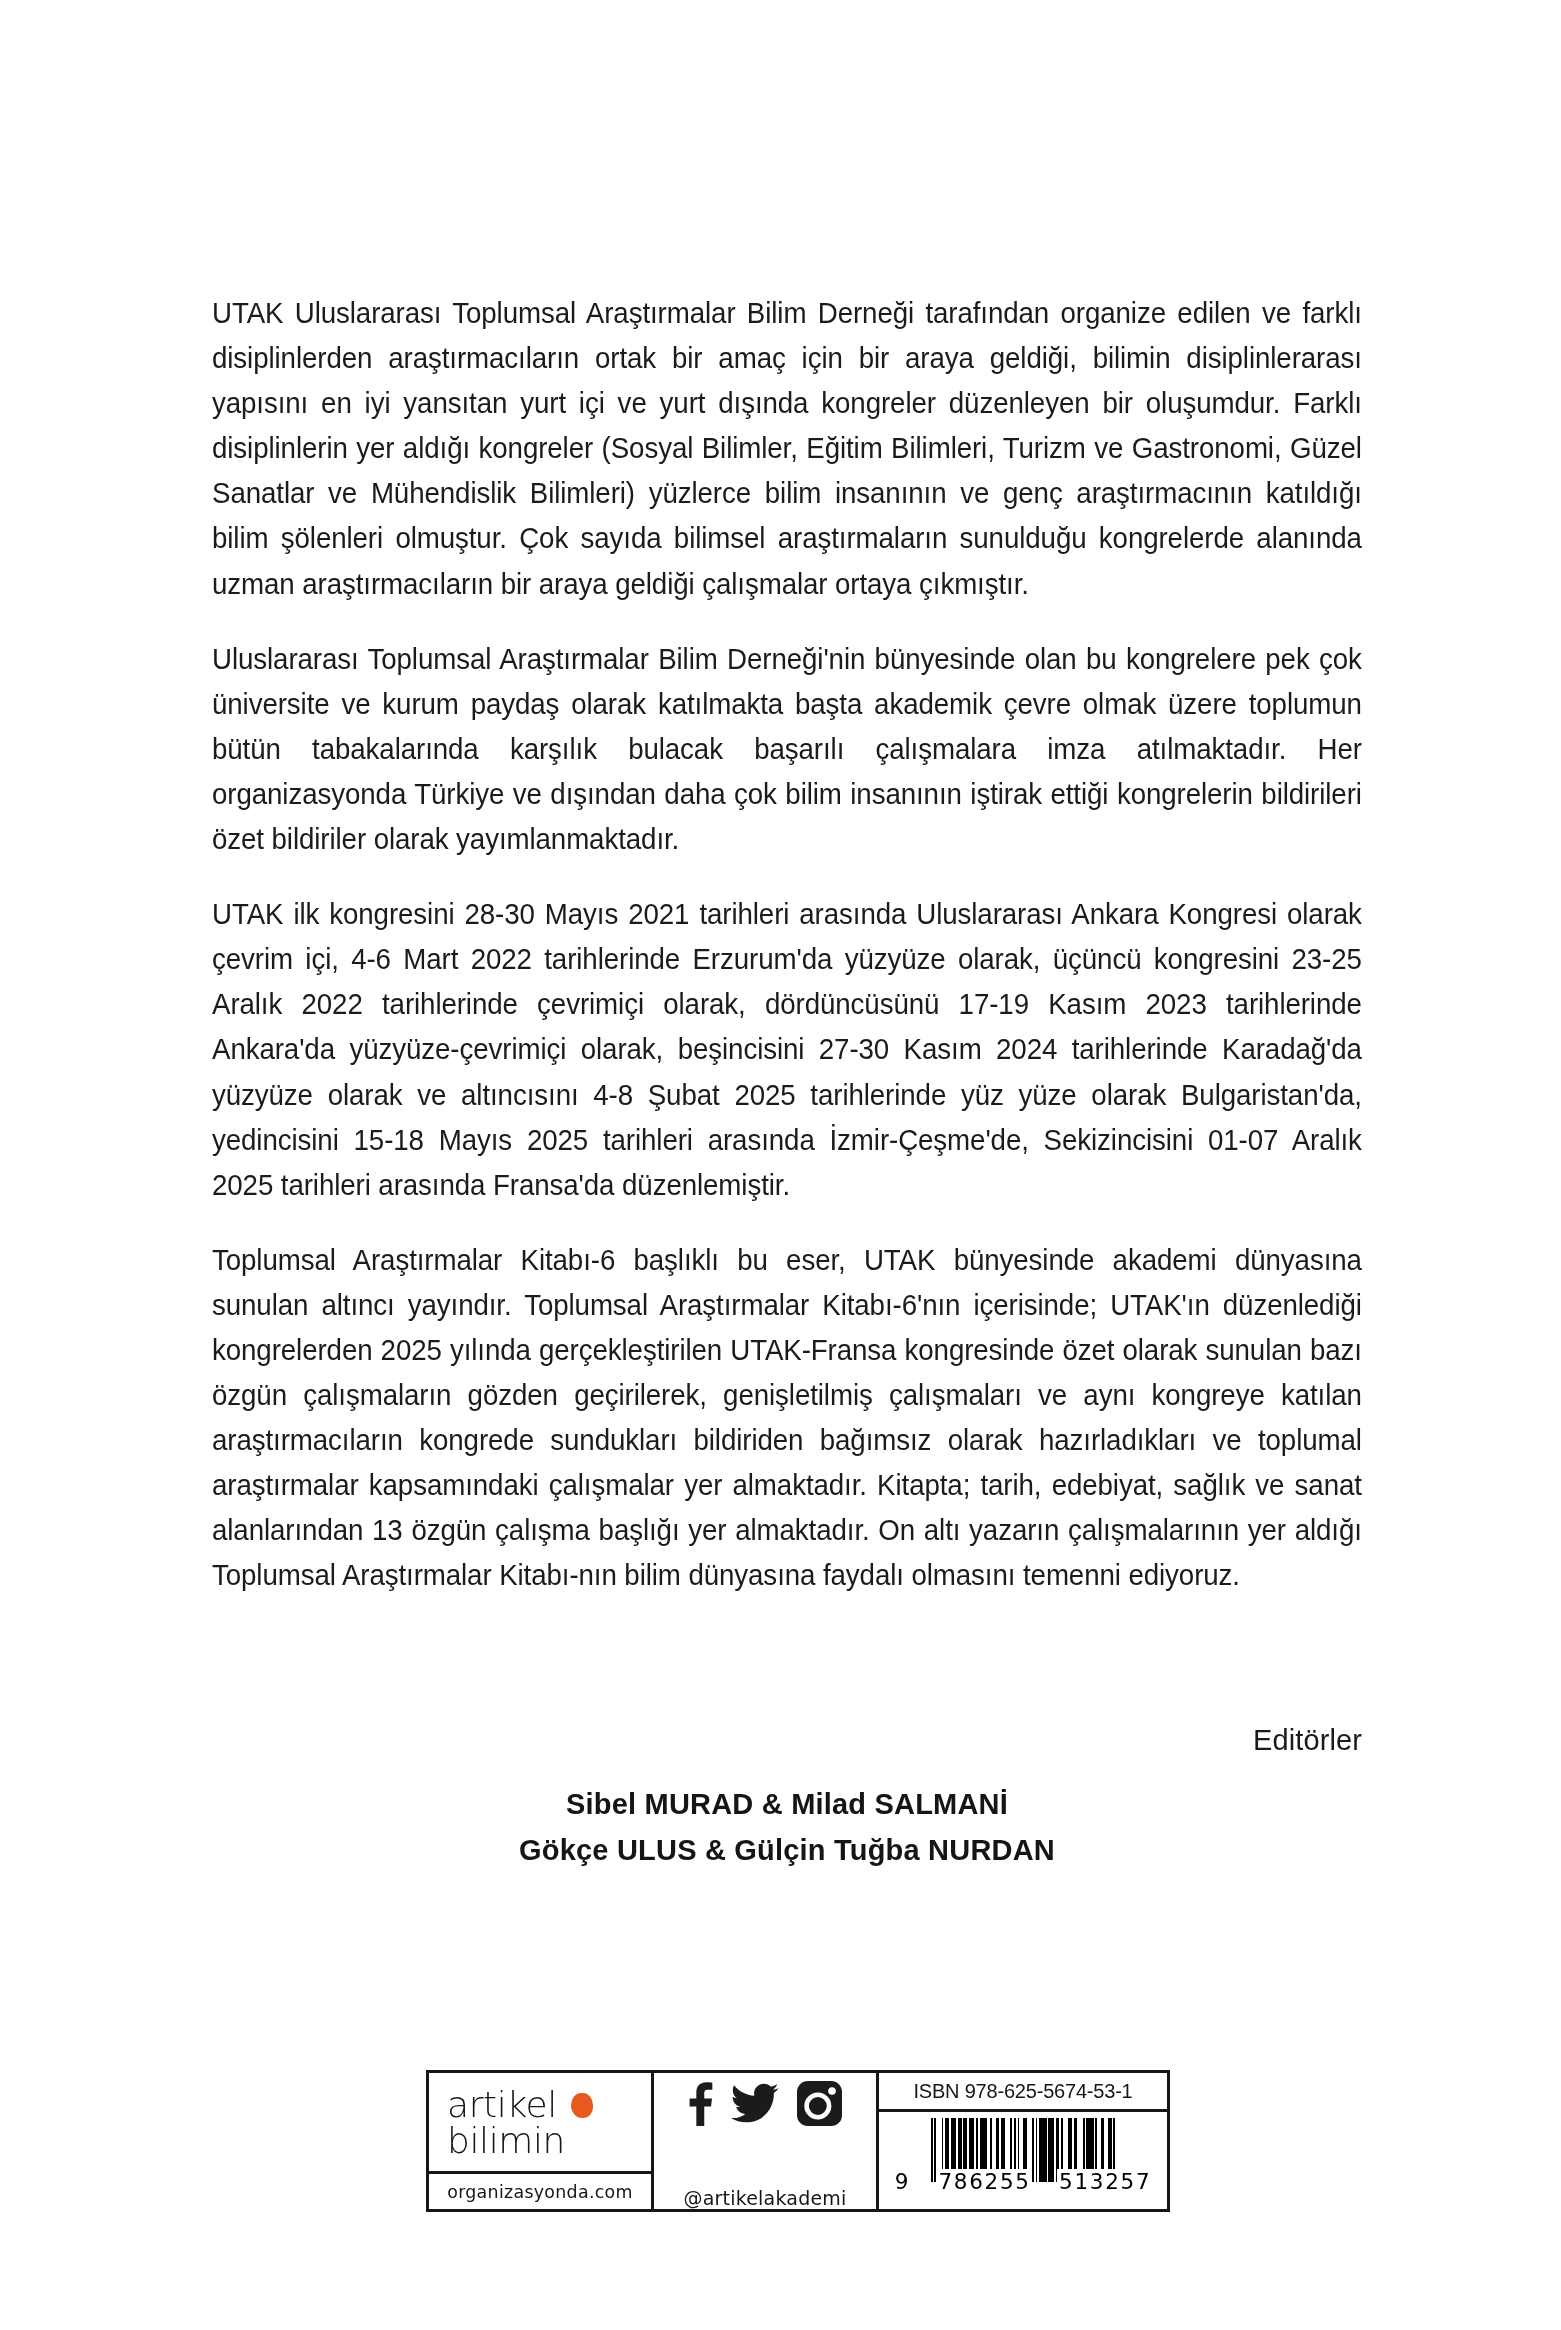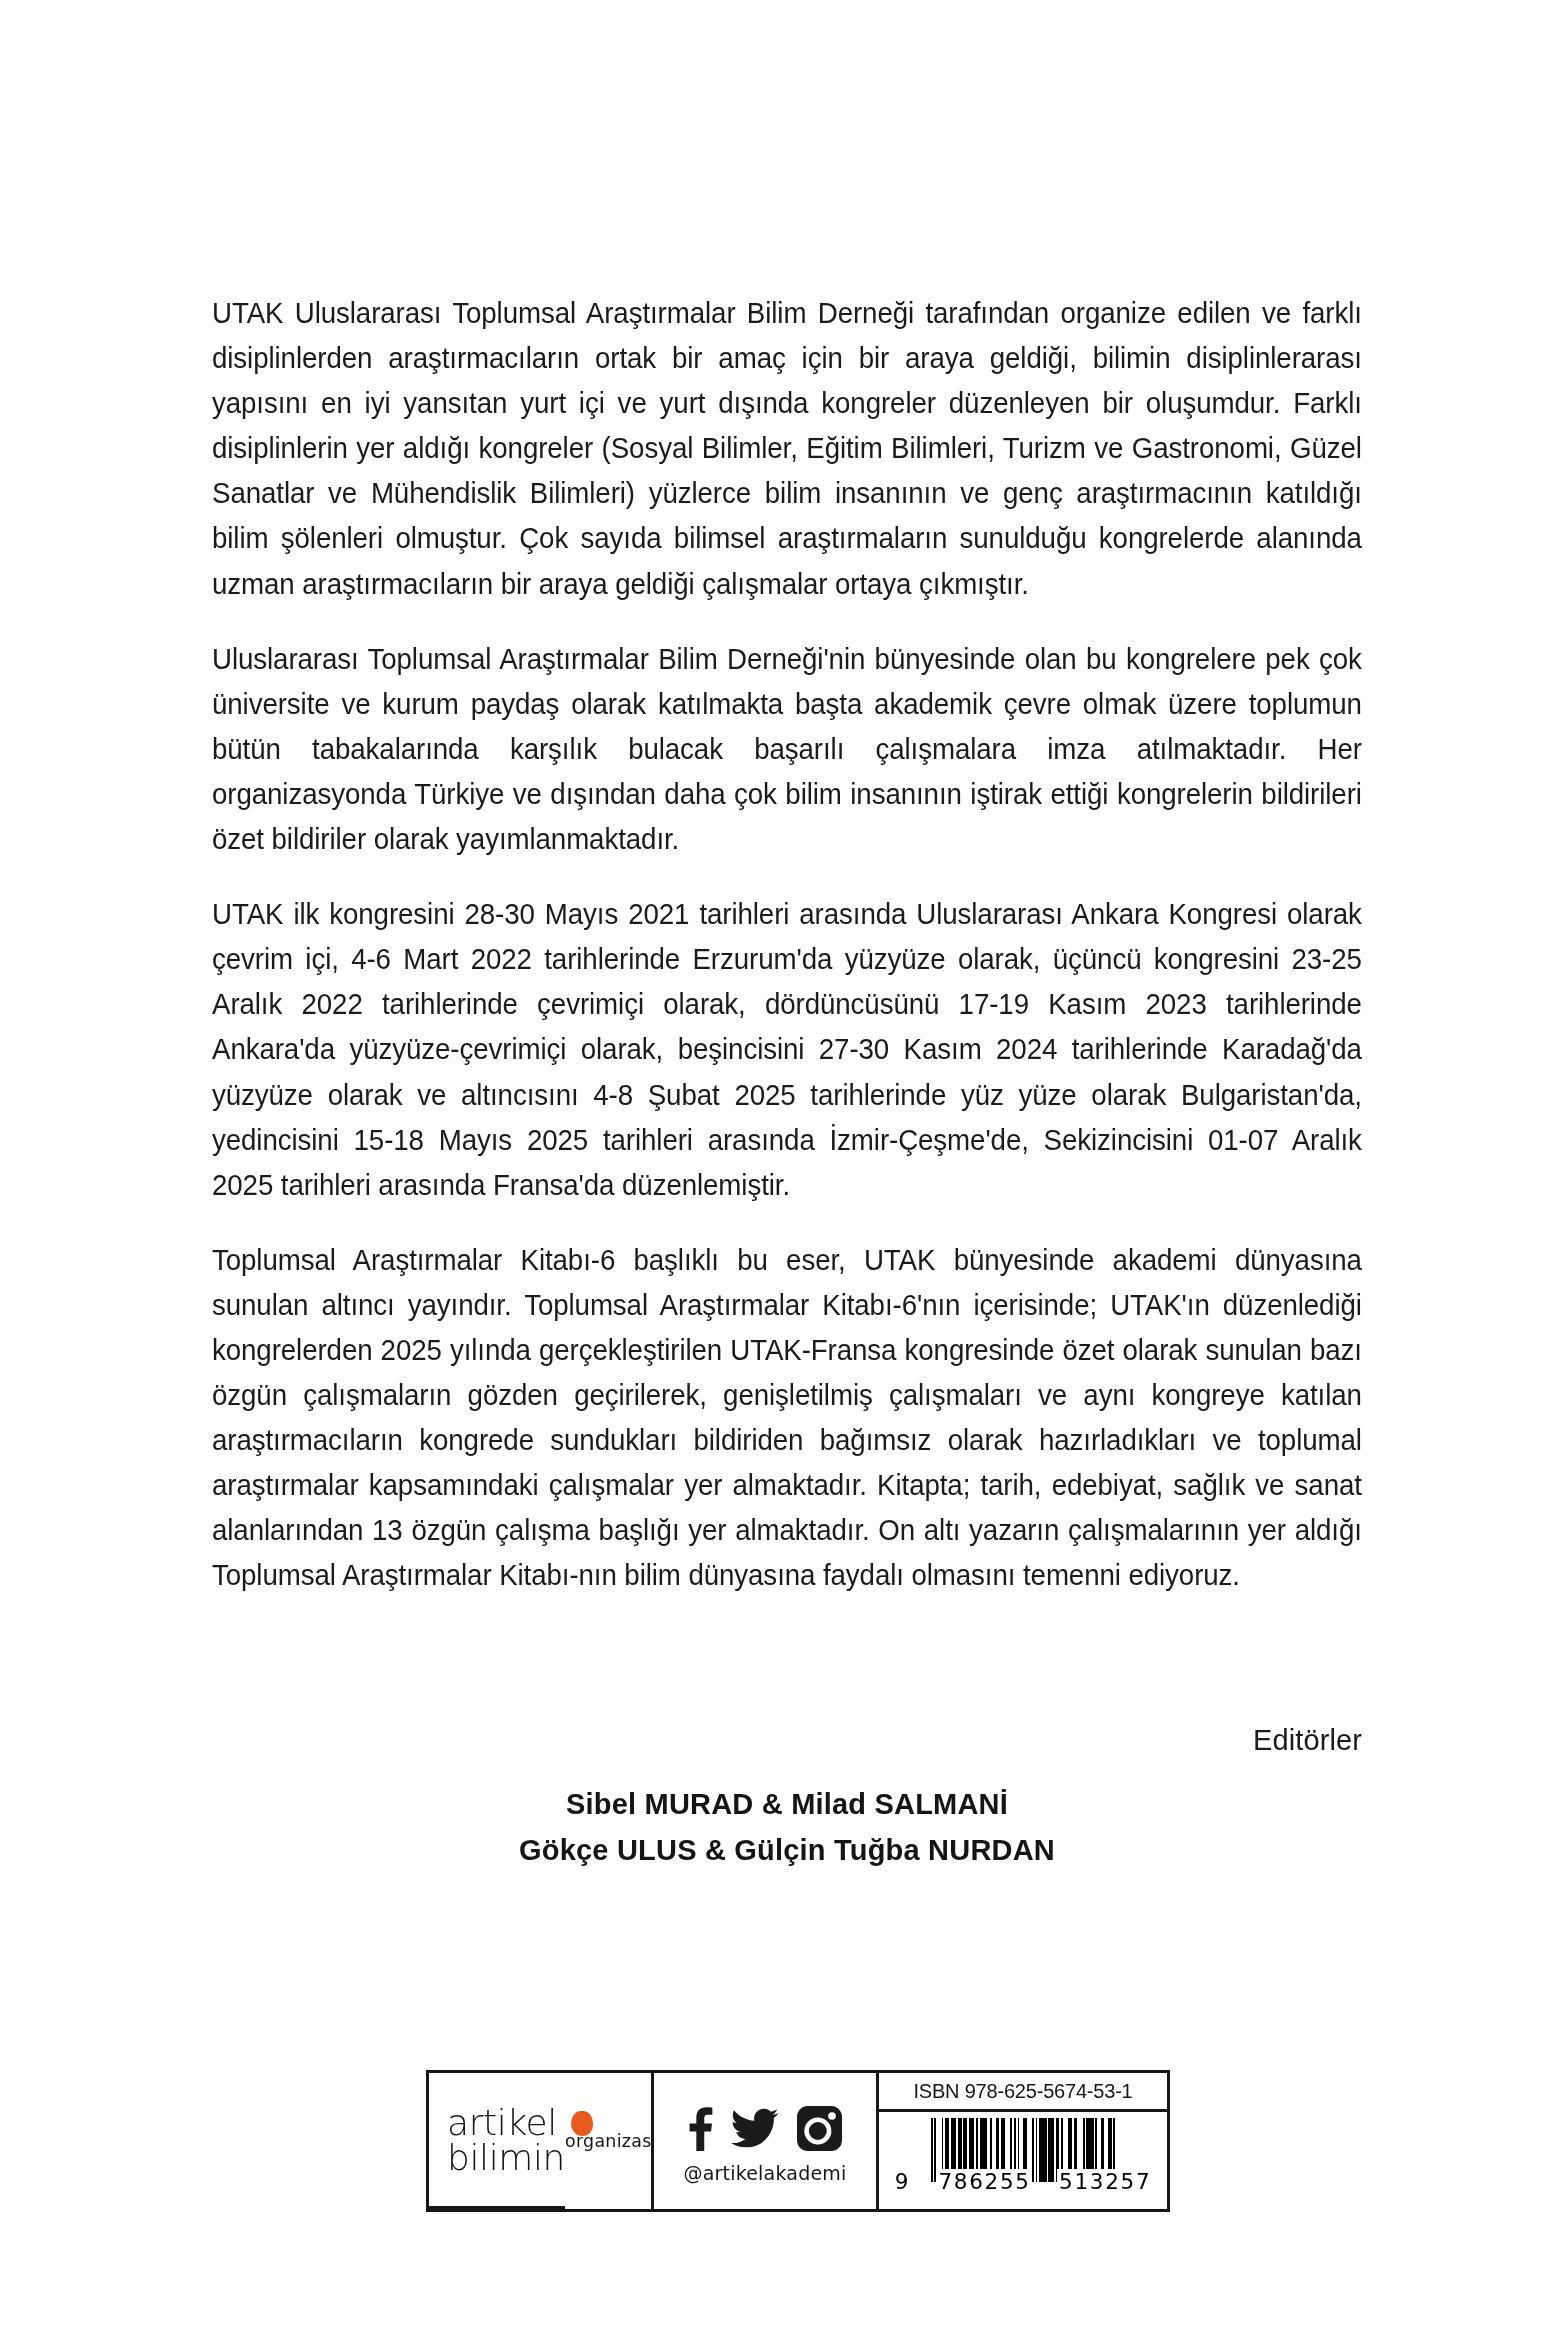--- a/index.html
+++ b/index.html
@@ -91,21 +91,21 @@
     box-sizing: border-box;
     position: relative;
     background: #fff;
   }
 
   
   .cell-logo {
     width: 225px;
     border-right: 3.3px solid #161616;
     display: flex;
-    flex-direction: row;
+    flex-direction: column;
   }
   .logo-top {
     flex: 1 1 auto;
     display: flex;
     flex-direction: column;
     justify-content: center;
     align-items: flex-start;
     padding: 5px 0 3.3px 18px;
     border-bottom: 3.3px solid #161616;
   }
@@ -140,21 +140,21 @@
     letter-spacing: 0.3px;
     color: #161616;
   }
 
   
   .cell-social {
     width: 225px;
     border-right: 3.3px solid #161616;
     display: flex;
     flex-direction: column;
-    justify-content: center;
+    justify-content: space-between;
     align-items: center;
     gap: 8.3px;
     padding-top: 5px;
   }
   .social-icons {
     display: flex;
     align-items: center;
     justify-content: center;
     gap: 18px;
     height: 51px;

